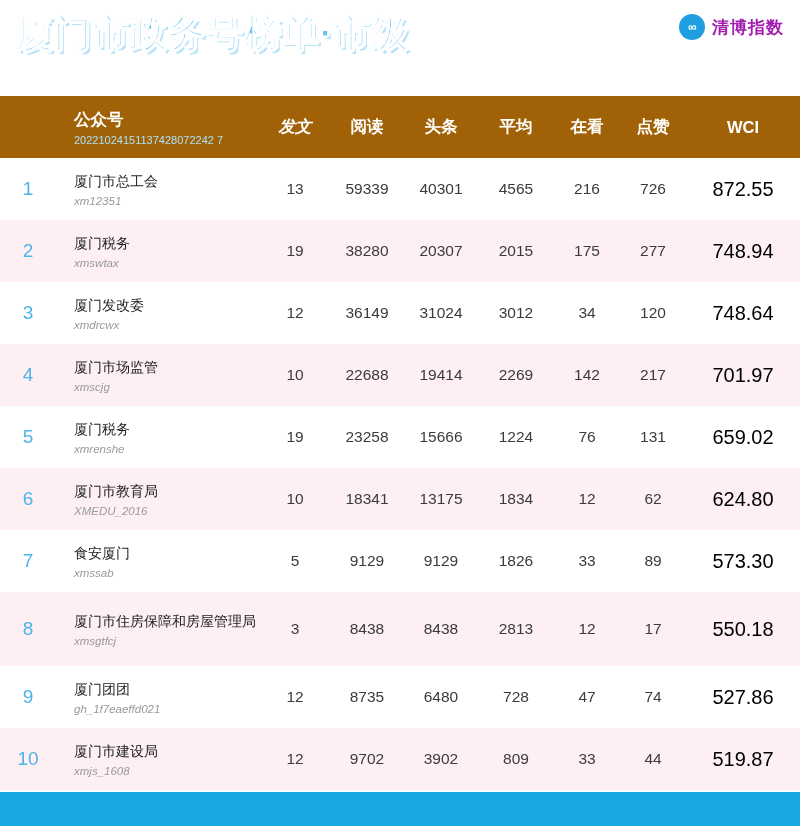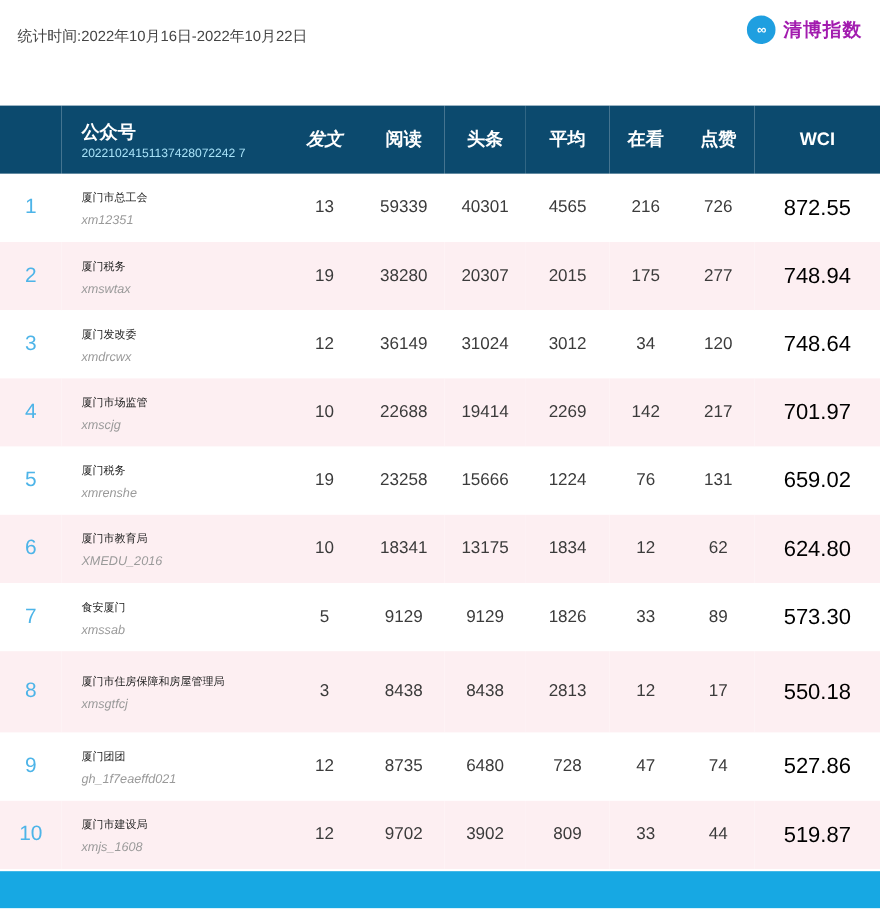--- a/index.html
+++ b/index.html
@@ -79,21 +79,21 @@
     white-space: nowrap;
   }
 
   
   .table {
     width: 800px;
     border-collapse: collapse;
     table-layout: fixed;
   }
   .thead-row {
-    background: #0c4a6e;
+    background: #a16207;
     height: 62px;
   }
   .thead-row th {
     color: #ffffff;
     font-size: 16.5px;
     font-weight: bold;
     vertical-align: middle;
     text-align: center;
     padding: 0;
   }
@@ -131,21 +131,21 @@
   td.rank {
     font-size: 19px;
     color: #4db4e8;
     font-weight: normal;
   }
   td.name {
     text-align: left;
     padding-left: 18px;
   }
   .acct-title {
-    font-size: 10px;
+    font-size: 14px;
     color: #222222;
     line-height: 20px;
   }
   .acct-id {
     font-size: 11.5px;
     color: #9a9a9a;
     margin-top: 3px;
     line-height: 14px;
     font-style: italic;
   }
@@ -163,21 +163,21 @@
     height: 34px;
     background: #17a8e3;
   }
 </style>
 </head>
 <body>
 
 <div class="page">
 
   <div class="header">
-    <div class="subtitle">统计时间:2022年10月16日-2022年10月22日</div>
+    <div class="title">厦门市政务号榜单·市级</div>
 
     <div class="brand">
       <div class="brand-logo-row">
         <span class="brand-mark">∞</span>
         <span class="brand-name">清博指数</span>
       </div>
     </div>
   </div>
 
   <table class="table">

